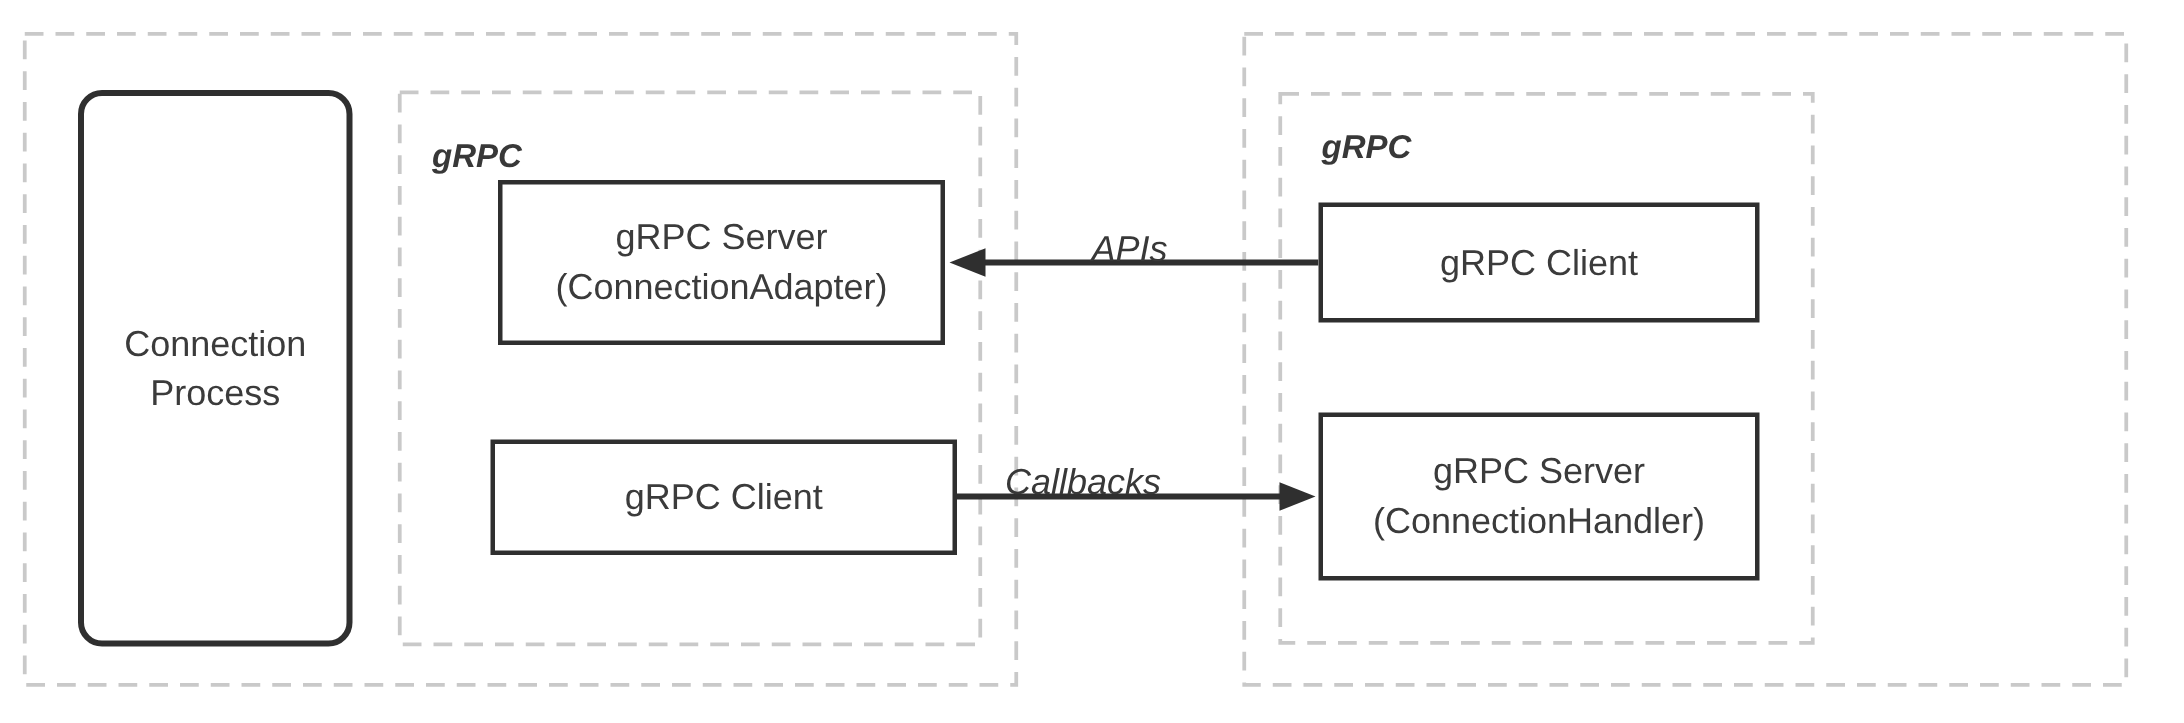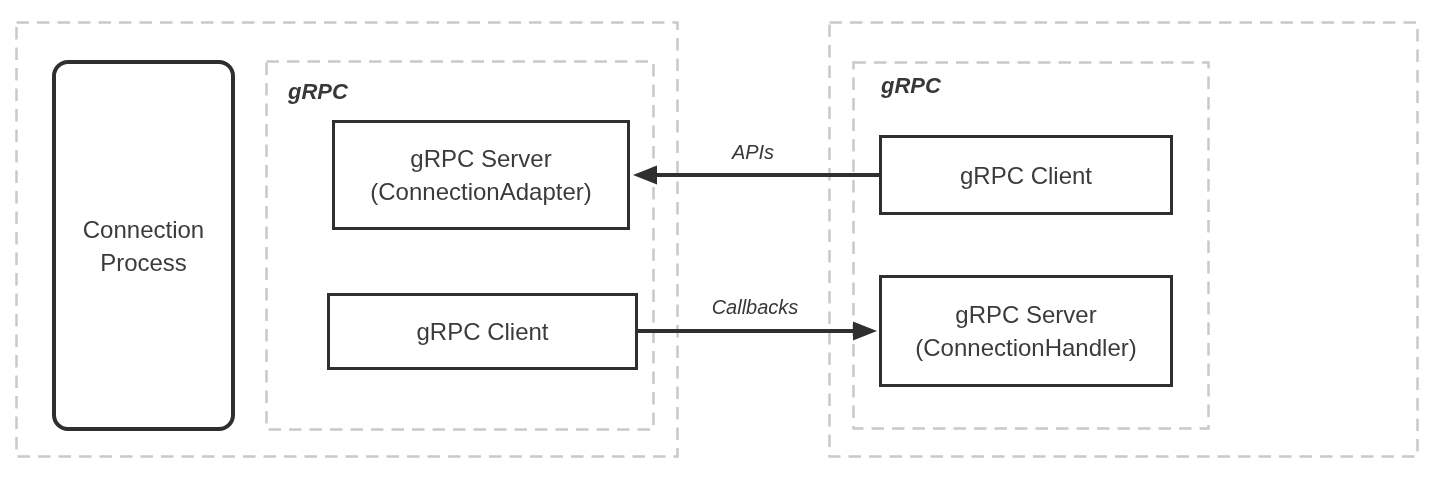--- a/index.html
+++ b/index.html
@@ -29,27 +29,28 @@
     line-height: 33px;
     text-align: center;
   }
   .node span { white-space: pre-line; }
   .thick { border-width: 4px; border-radius: 16px; }
   .flabel {
     position: absolute;
     font-style: italic;
     color: #383838;
     white-space: nowrap;
+    margin-top: 12px;
   }
   .grpc-label {
     font-weight: bold;
     font-size: 22px;
   }
   .arrow-label {
-    font-size: 20px;
+    font-size: 24px;
     width: 200px;
     text-align: center;
     white-space: nowrap;
   }
 </style>
 </head>
 <body>
 
 <div class="canvas">
 
@@ -90,15 +91,15 @@
 (ConnectionHandler)</span>
   </div>
 
 
   <div class="flabel grpc-label" style="left:288px; top:79px;">gRPC</div>
 
   <div class="flabel grpc-label" style="left:881px; top:73px;">gRPC</div>
 
   <div class="flabel arrow-label" style="left:653px; top:141px;">APIs</div>
 
-  <div class="flabel arrow-label" style="left:655px; top:296px;">Callbacks</div>
+  <div class="flabel arrow-label" style="left:622px; top:296px;">Callbacks</div>
 
 </div>
 
 </body></html>

